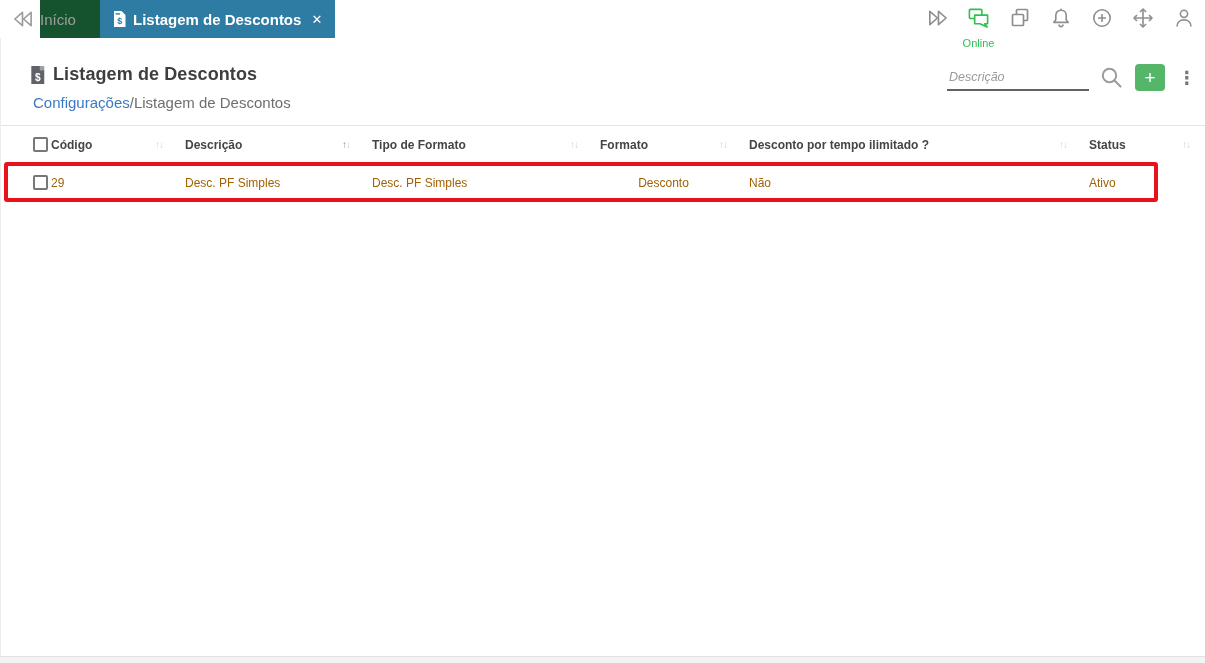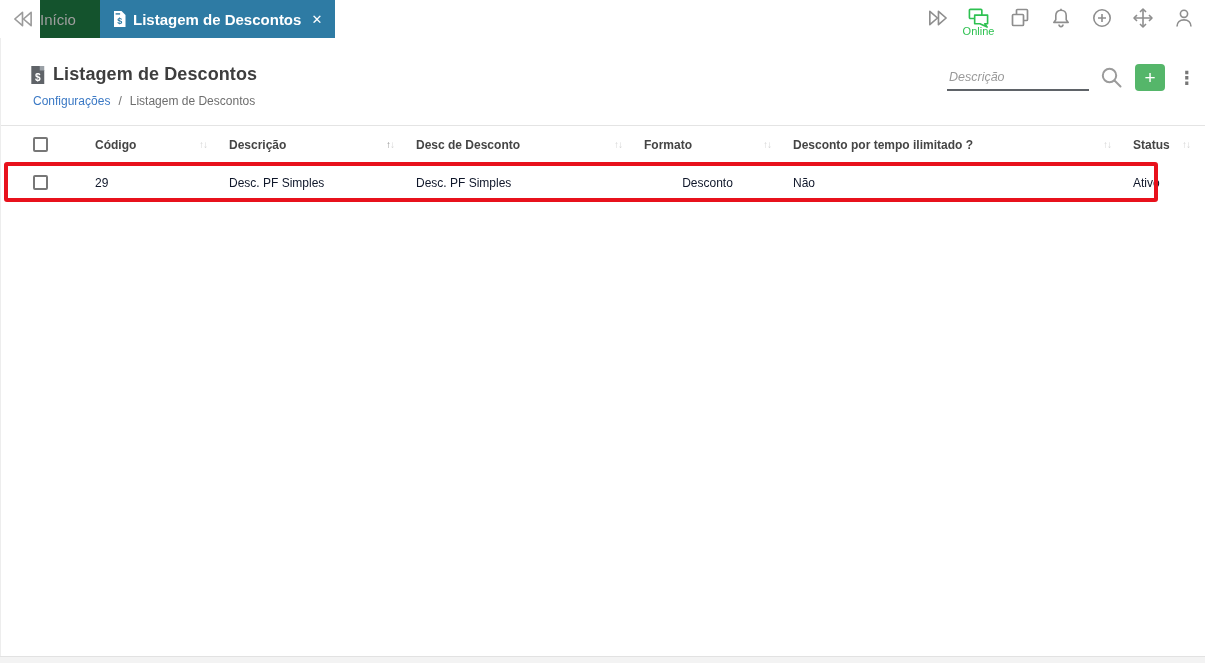--- a/index.html
+++ b/index.html
@@ -14,53 +14,53 @@
   .tabbar { position:relative; height:38px; background:#fff; }
   .collapse-btn { position:absolute; left:11px; top:0; height:38px; display:flex; align-items:center; cursor:pointer; }
   .tabs { position:absolute; left:40px; top:0; height:38px; display:flex; }
   .tab { display:flex; align-items:center; font-size:15px; cursor:pointer; }
   .tab-inactive { width:60px; justify-content:flex-start; background:#14532d; color:#9e9e9e; }
   .tab-active { background:#2e7ba4; color:#fff; font-weight:600; padding:0 13px; gap:7px; }
   .tab-close { font-weight:700; font-size:13px; margin-left:3px; line-height:1; }
 
   .topicons { position:absolute; right:9px; top:5px; display:flex; gap:16px; }
   .ticon { width:25px; height:25px; display:flex; align-items:center; justify-content:center; position:relative; cursor:pointer; }
-  .online-label { position:absolute; top:20px; left:50%; transform:translateX(-50%); font-size:11px; color:#2ec151; white-space:nowrap; }
+  .online-label { position:absolute; top:32px; left:50%; transform:translateX(-50%); font-size:11px; color:#2ec151; white-space:nowrap; }
 
   
   .page-head { position:relative; height:73px; padding:26px 0 0 30px; }
   .title-row { display:flex; align-items:center; gap:8px; }
   .page-title { font-size:18px; font-weight:700; color:#3e3e3e; letter-spacing:.1px; }
-  .breadcrumb { margin-top:9px; margin-left:3px; font-size:12px; color:#6e6e6e; display:flex; gap:8px; align-items:flex-start; }
+  .breadcrumb { margin-top:9px; margin-left:3px; font-size:15px; color:#6e6e6e; display:flex; gap:0; align-items:flex-start; }
   .bc-link { color:#3b79c5; cursor:pointer; }
 
   .search-cluster { position:absolute; right:13px; top:26px; display:flex; align-items:center; }
   .search-input {
     width:142px; border:none; border-bottom:2px solid #5f6368; outline:none;
     font-size:12.5px; font-style:italic; padding:6px 2px 5px 2px; color:#555;
     font-family:"Liberation Sans","DejaVu Sans",sans-serif; background:transparent;
   }
   .search-input::placeholder { color:#9a9a9a; font-style:italic; }
   .search-btn { margin-left:9px; width:26px; height:26px; display:flex; align-items:center; justify-content:center; cursor:pointer; }
   .add-btn {
     margin-left:11px; width:30px; height:27px; background:#55b66a; border:none; border-radius:4px;
     color:#fff; font-size:19px; line-height:1; display:flex; align-items:center; justify-content:center; cursor:pointer;
     font-family:"Liberation Sans","DejaVu Sans",sans-serif;
   }
   .kebab { margin-left:13px; width:14px; text-align:center; font-size:18px; font-weight:700; color:#777; cursor:pointer; user-select:none; }
 
   
   .table { margin-top:14px; }
   .thead { display:flex; align-items:center; height:38px; border-top:1px solid #e4e4e4; font-size:12px; font-weight:700; color:#454545; }
-  .trow  { display:flex; align-items:center; height:39px; font-size:12px; color:#0f172a; }
+  .trow  { display:flex; align-items:center; height:39px; font-size:12px; color:#a16207; }
   .col-check { width:51px; padding-left:33px; display:flex; align-items:center; }
   .checkbox { width:15px; height:15px; border:2px solid #777; border-radius:2px; background:#fff; cursor:pointer; display:inline-block; }
   .hcell { display:flex; justify-content:space-between; align-items:center; padding-right:22px; cursor:pointer; }
   .cell  { padding-right:22px; white-space:nowrap; overflow:hidden; }
-  .c1 { width:134px;margin-left:44px; } .c2 { width:187px; } .c3 { width:228px; }
+  .c1 { width:134px; } .c2 { width:187px; } .c3 { width:228px; }
   .c4 { width:149px;text-align:center; } .c5 { width:340px; } .c6 { flex:1; }
   .hcell.c6 { padding-right:15px; }
   .arrows { font-size:10px; color:#d3d3d3; letter-spacing:-1px; line-height:1; }
   .sorted .au { color:#8d8d8d; }
 
   
   .highlight-box {
     position:absolute; left:4px; top:162px; width:1154px; height:40px;
     border:4px solid #e8111c; border-radius:3px; pointer-events:none; z-index:5;
   }
@@ -208,21 +208,21 @@
     </div>
     <div class="hcell c1">
       <span>Código</span>
       <span class="arrows"><span class="au">↑</span><span class="ad">↓</span></span>
     </div>
     <div class="hcell c2">
       <span>Descrição</span>
       <span class="arrows sorted"><span class="au">↑</span><span class="ad">↓</span></span>
     </div>
     <div class="hcell c3">
-      <span>Desc de Desconto</span>
+      <span>Tipo de Formato</span>
       <span class="arrows"><span class="au">↑</span><span class="ad">↓</span></span>
     </div>
     <div class="hcell c4">
       <span>Formato</span>
       <span class="arrows"><span class="au">↑</span><span class="ad">↓</span></span>
     </div>
     <div class="hcell c5">
       <span>Desconto por tempo ilimitado ?</span>
       <span class="arrows"><span class="au">↑</span><span class="ad">↓</span></span>
     </div>

